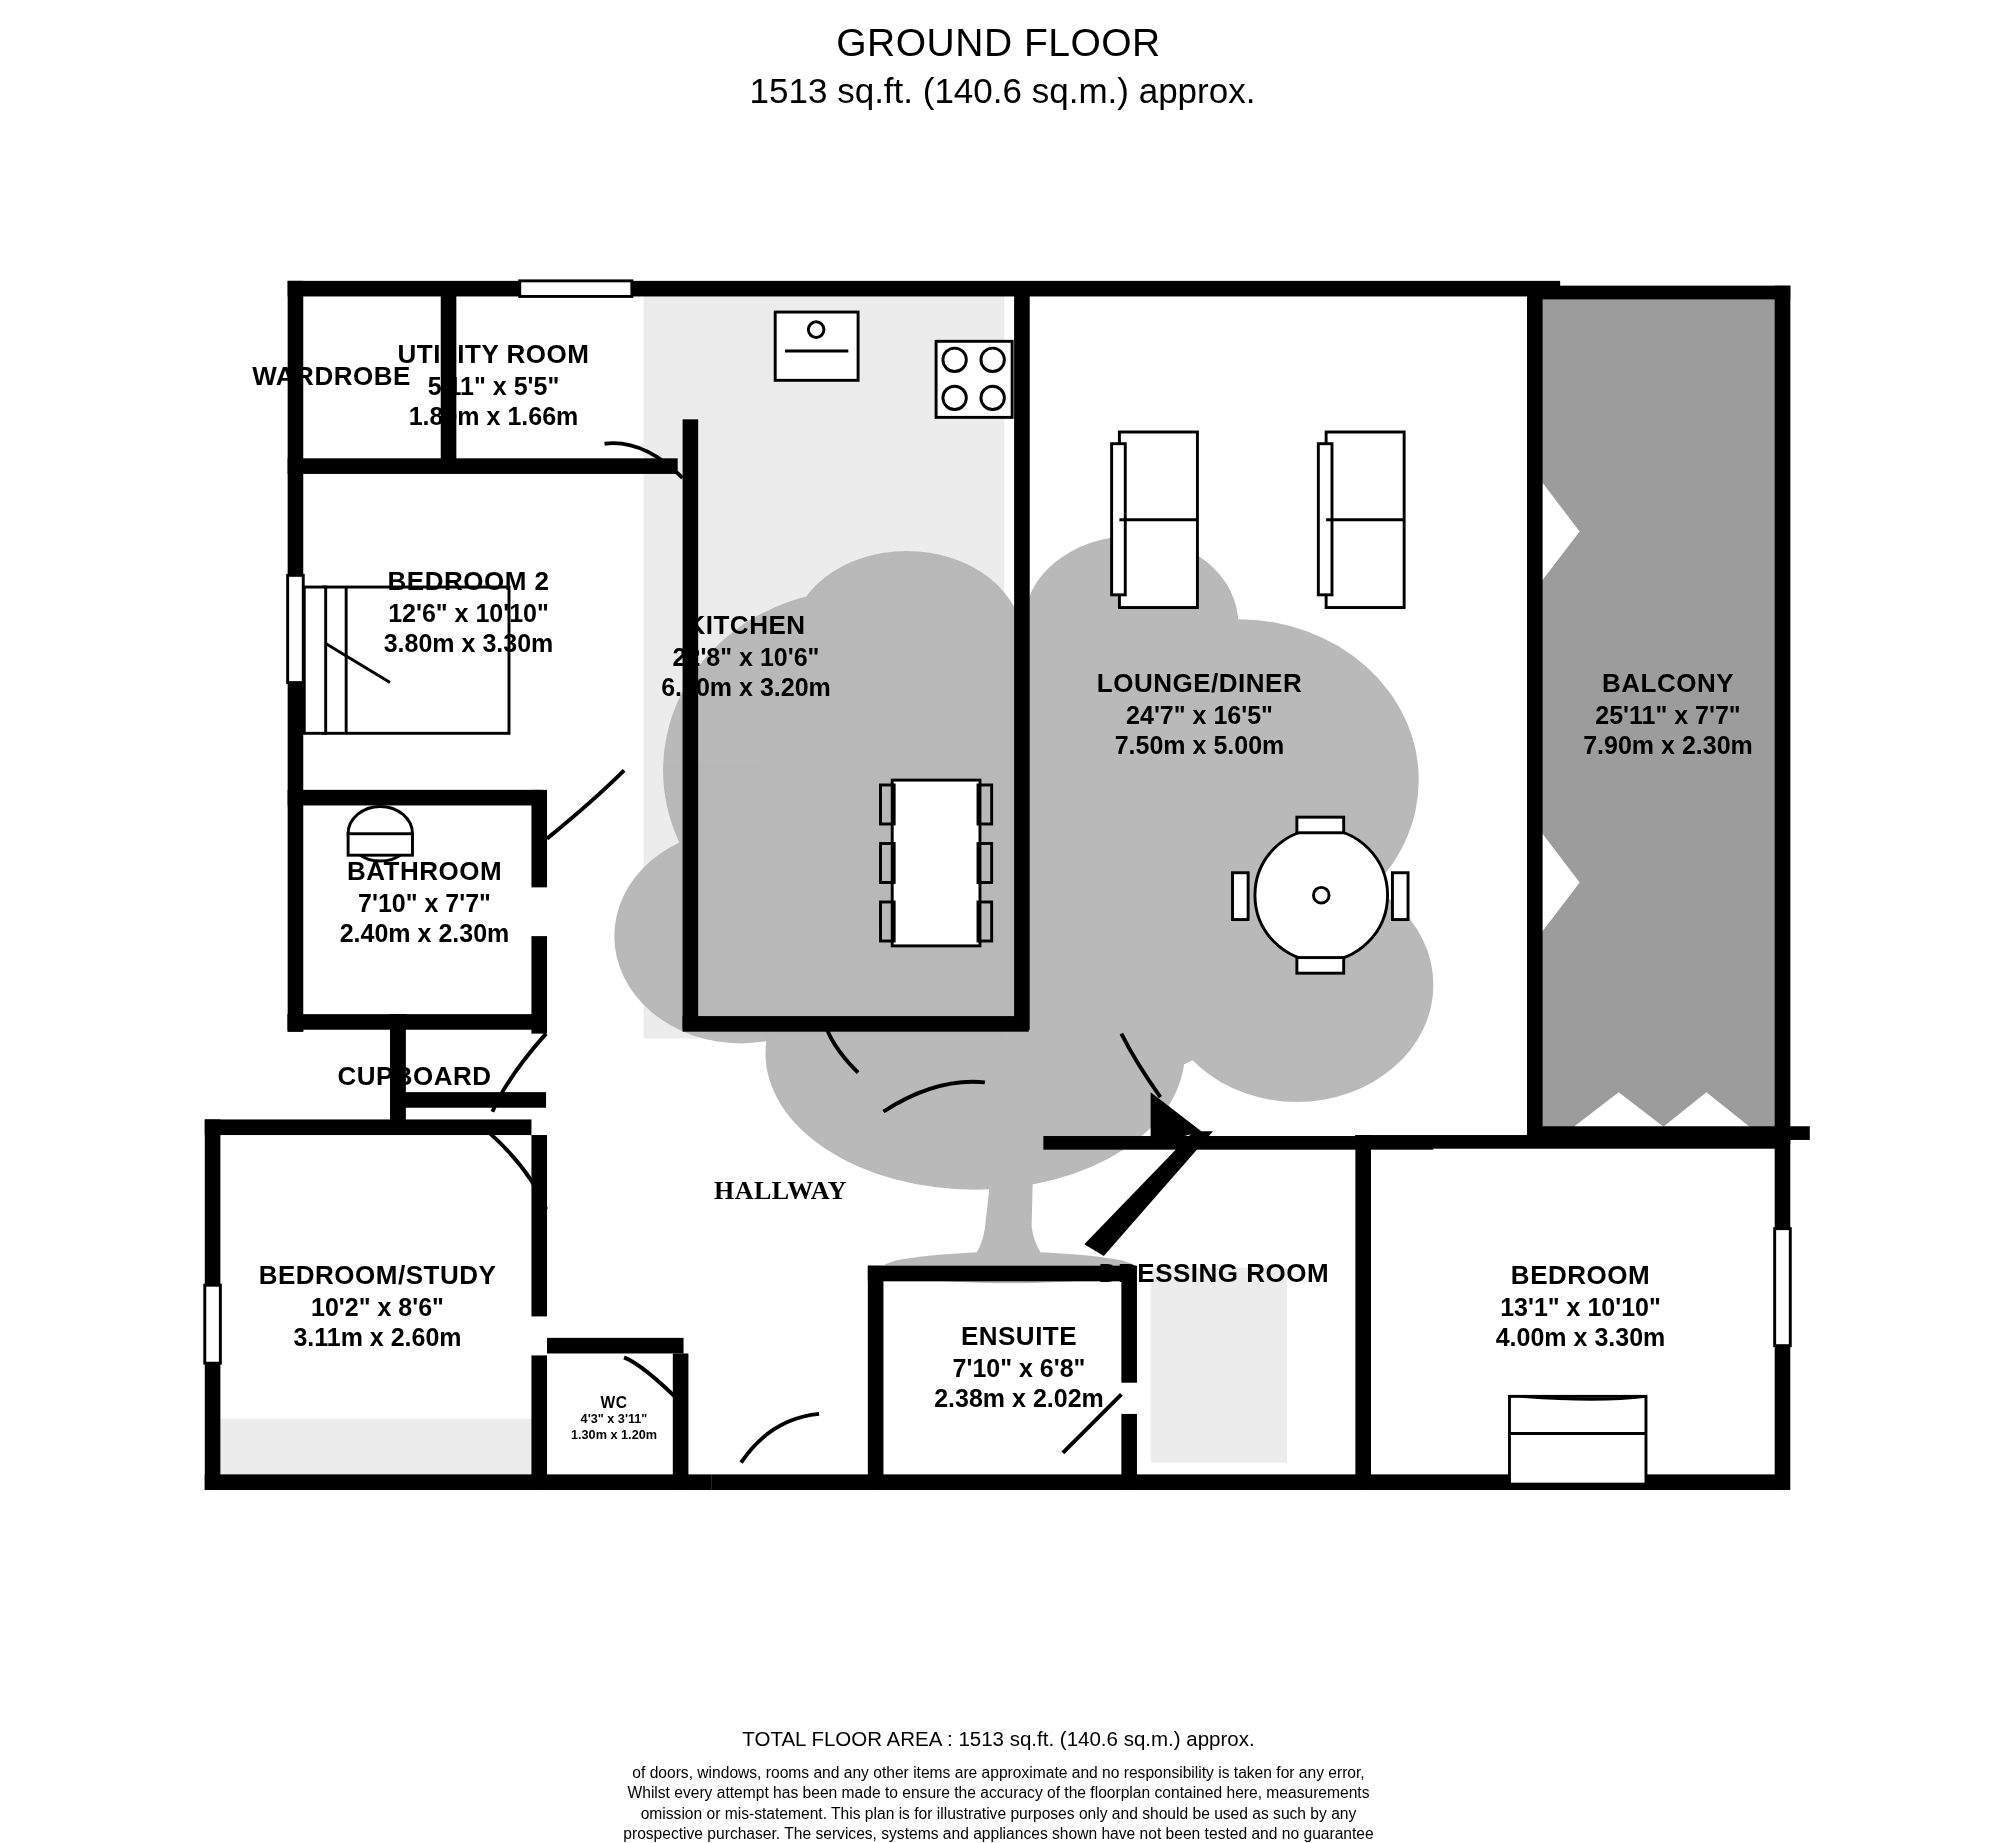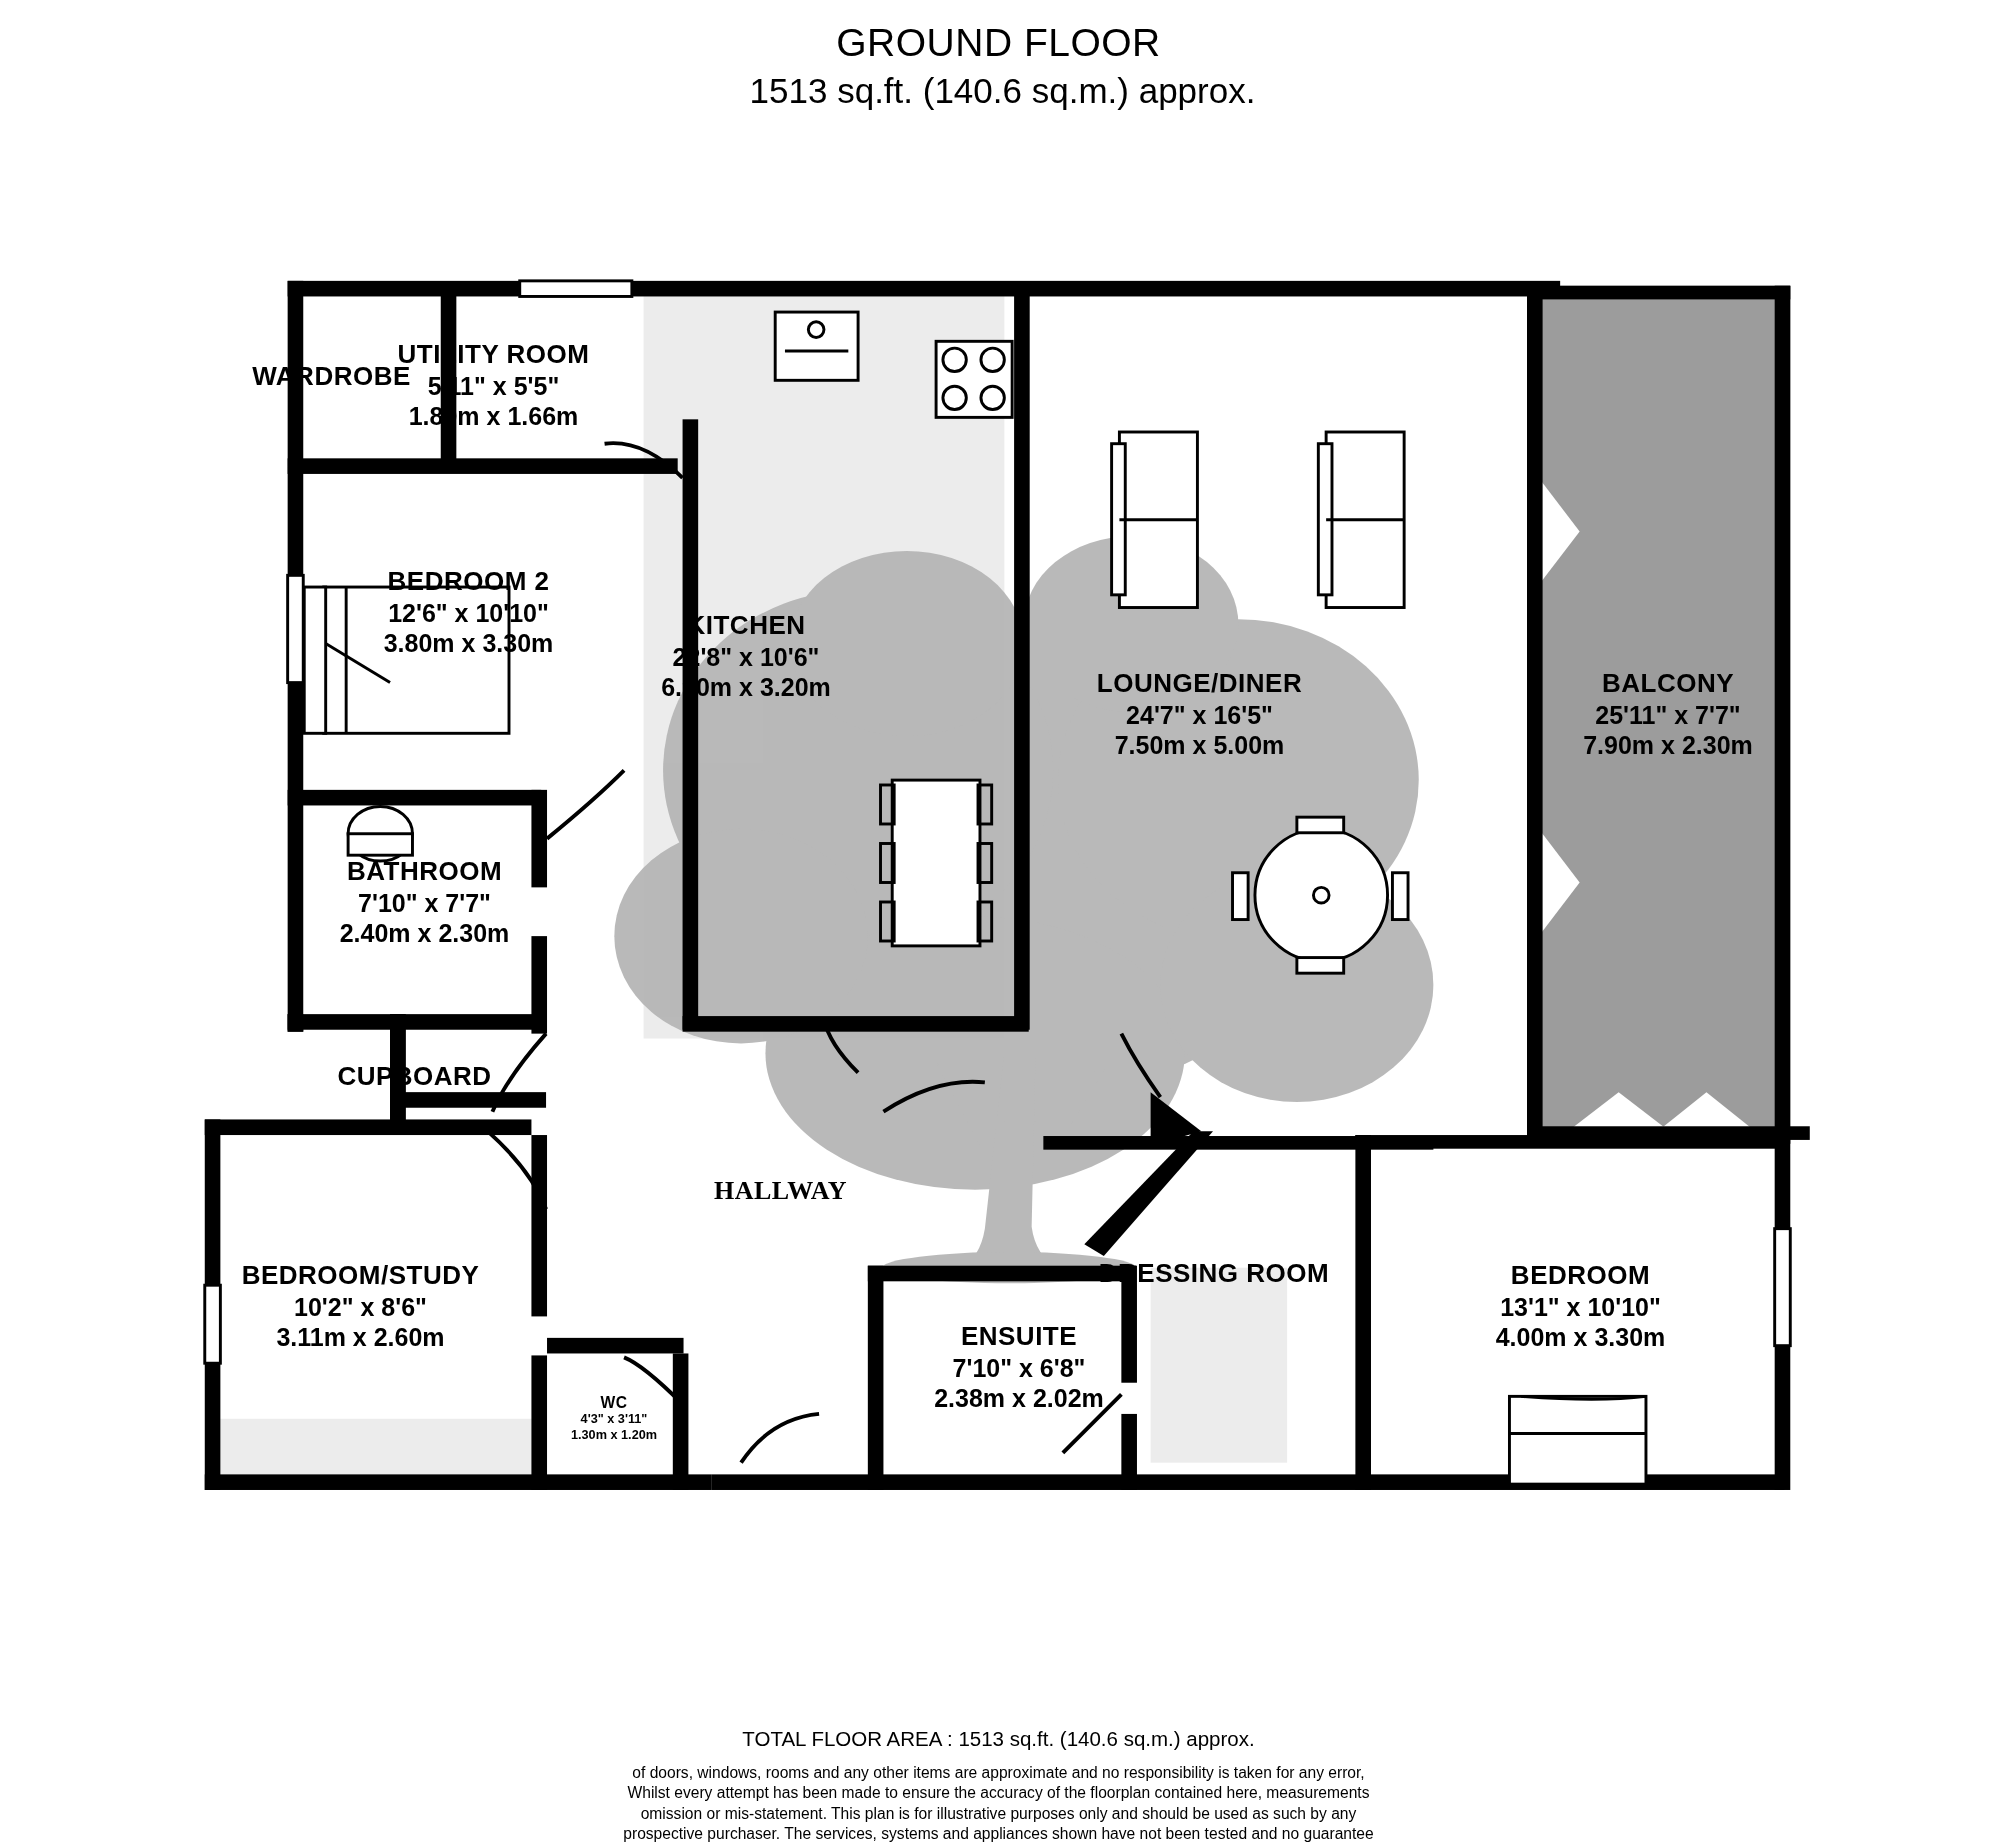--- a/index.html
+++ b/index.html
@@ -290,21 +290,21 @@
 </div>
 
 <div class="room-label" style="left:283px; top:1061px; width:263px;">
   <div class="name">CUPBOARD</div>
 </div>
 
 <div class="room-label" style="left:644px; top:1175px; width:273px;font-family:Liberation Serif, serif;">
   <div class="name">HALLWAY</div>
 </div>
 
-<div class="room-label" style="left:190px; top:1260px; width:341px;">
+<div class="room-label" style="left:207px; top:1260px; width:341px;">
   <div class="name">BEDROOM/STUDY</div>
   <div class="dim">10'2"  x 8'6"</div>
   <div class="dim">3.11m  x  2.60m</div>
 </div>
 
 <div class="room-label small" style="left:541px; top:1393px; width:146px;">
   <div class="name">WC</div>
   <div class="dim">4'3"  x 3'11"</div>
   <div class="dim">1.30m  x 1.20m</div>
 </div>

